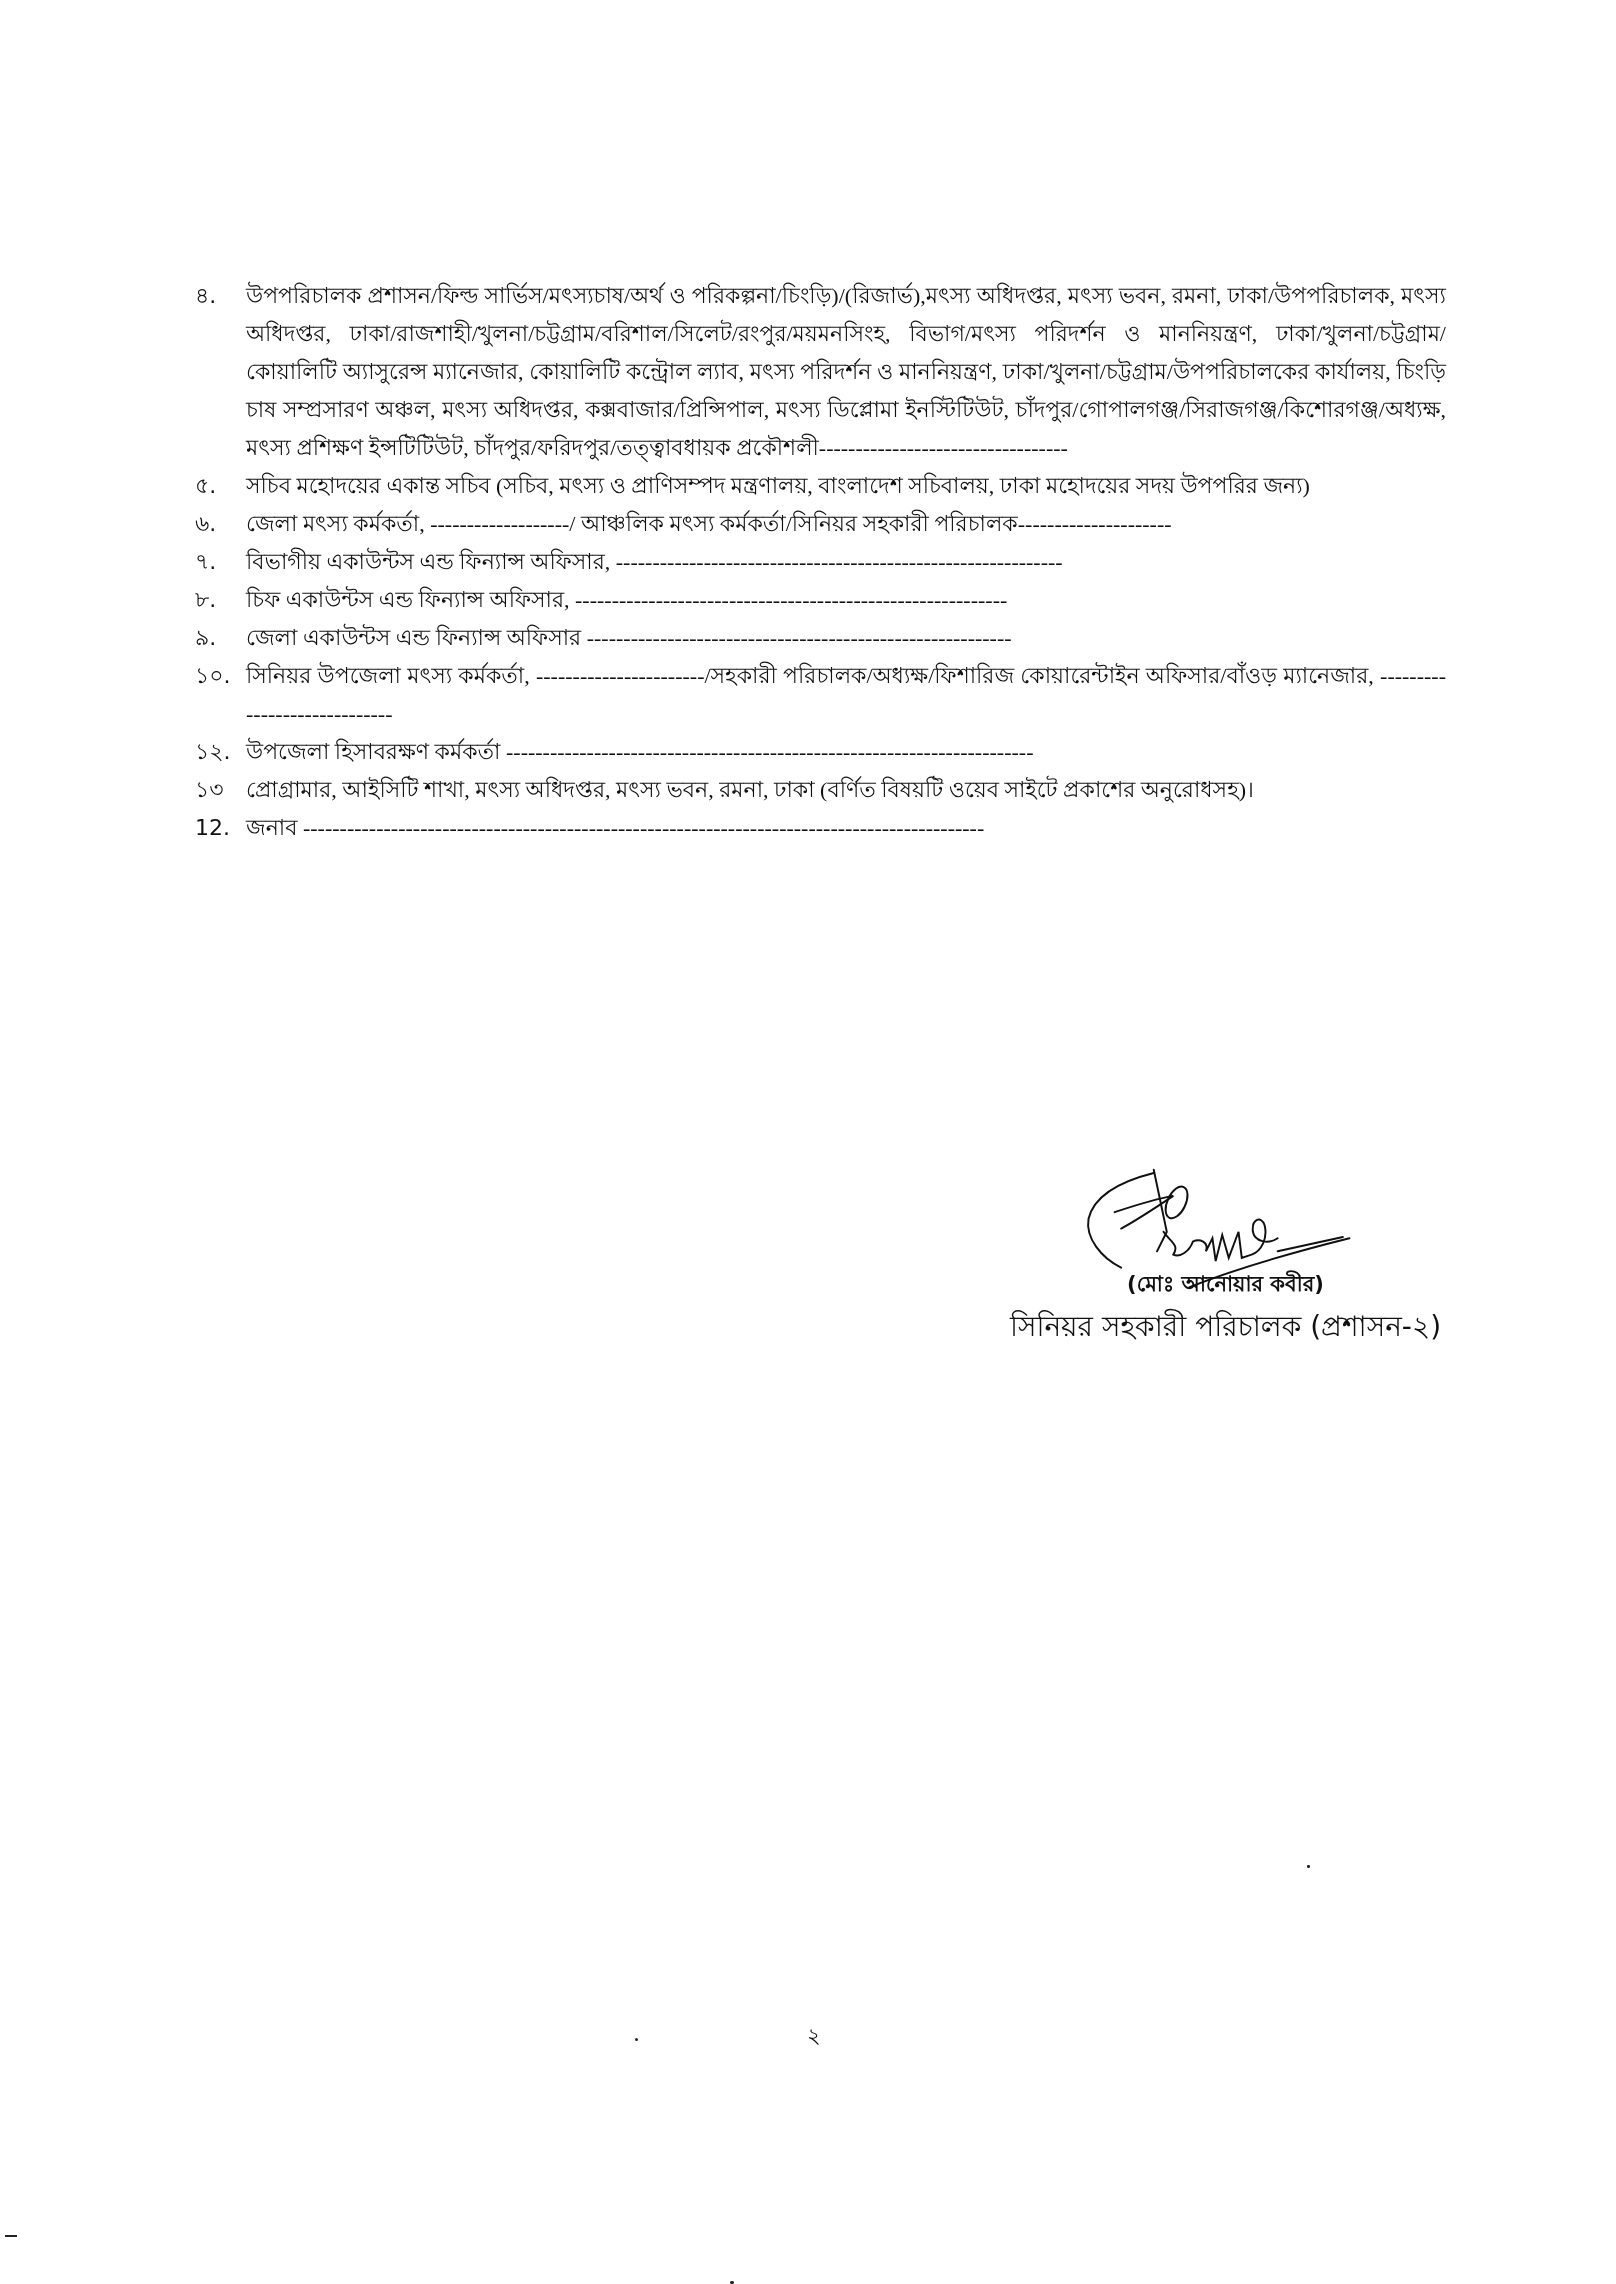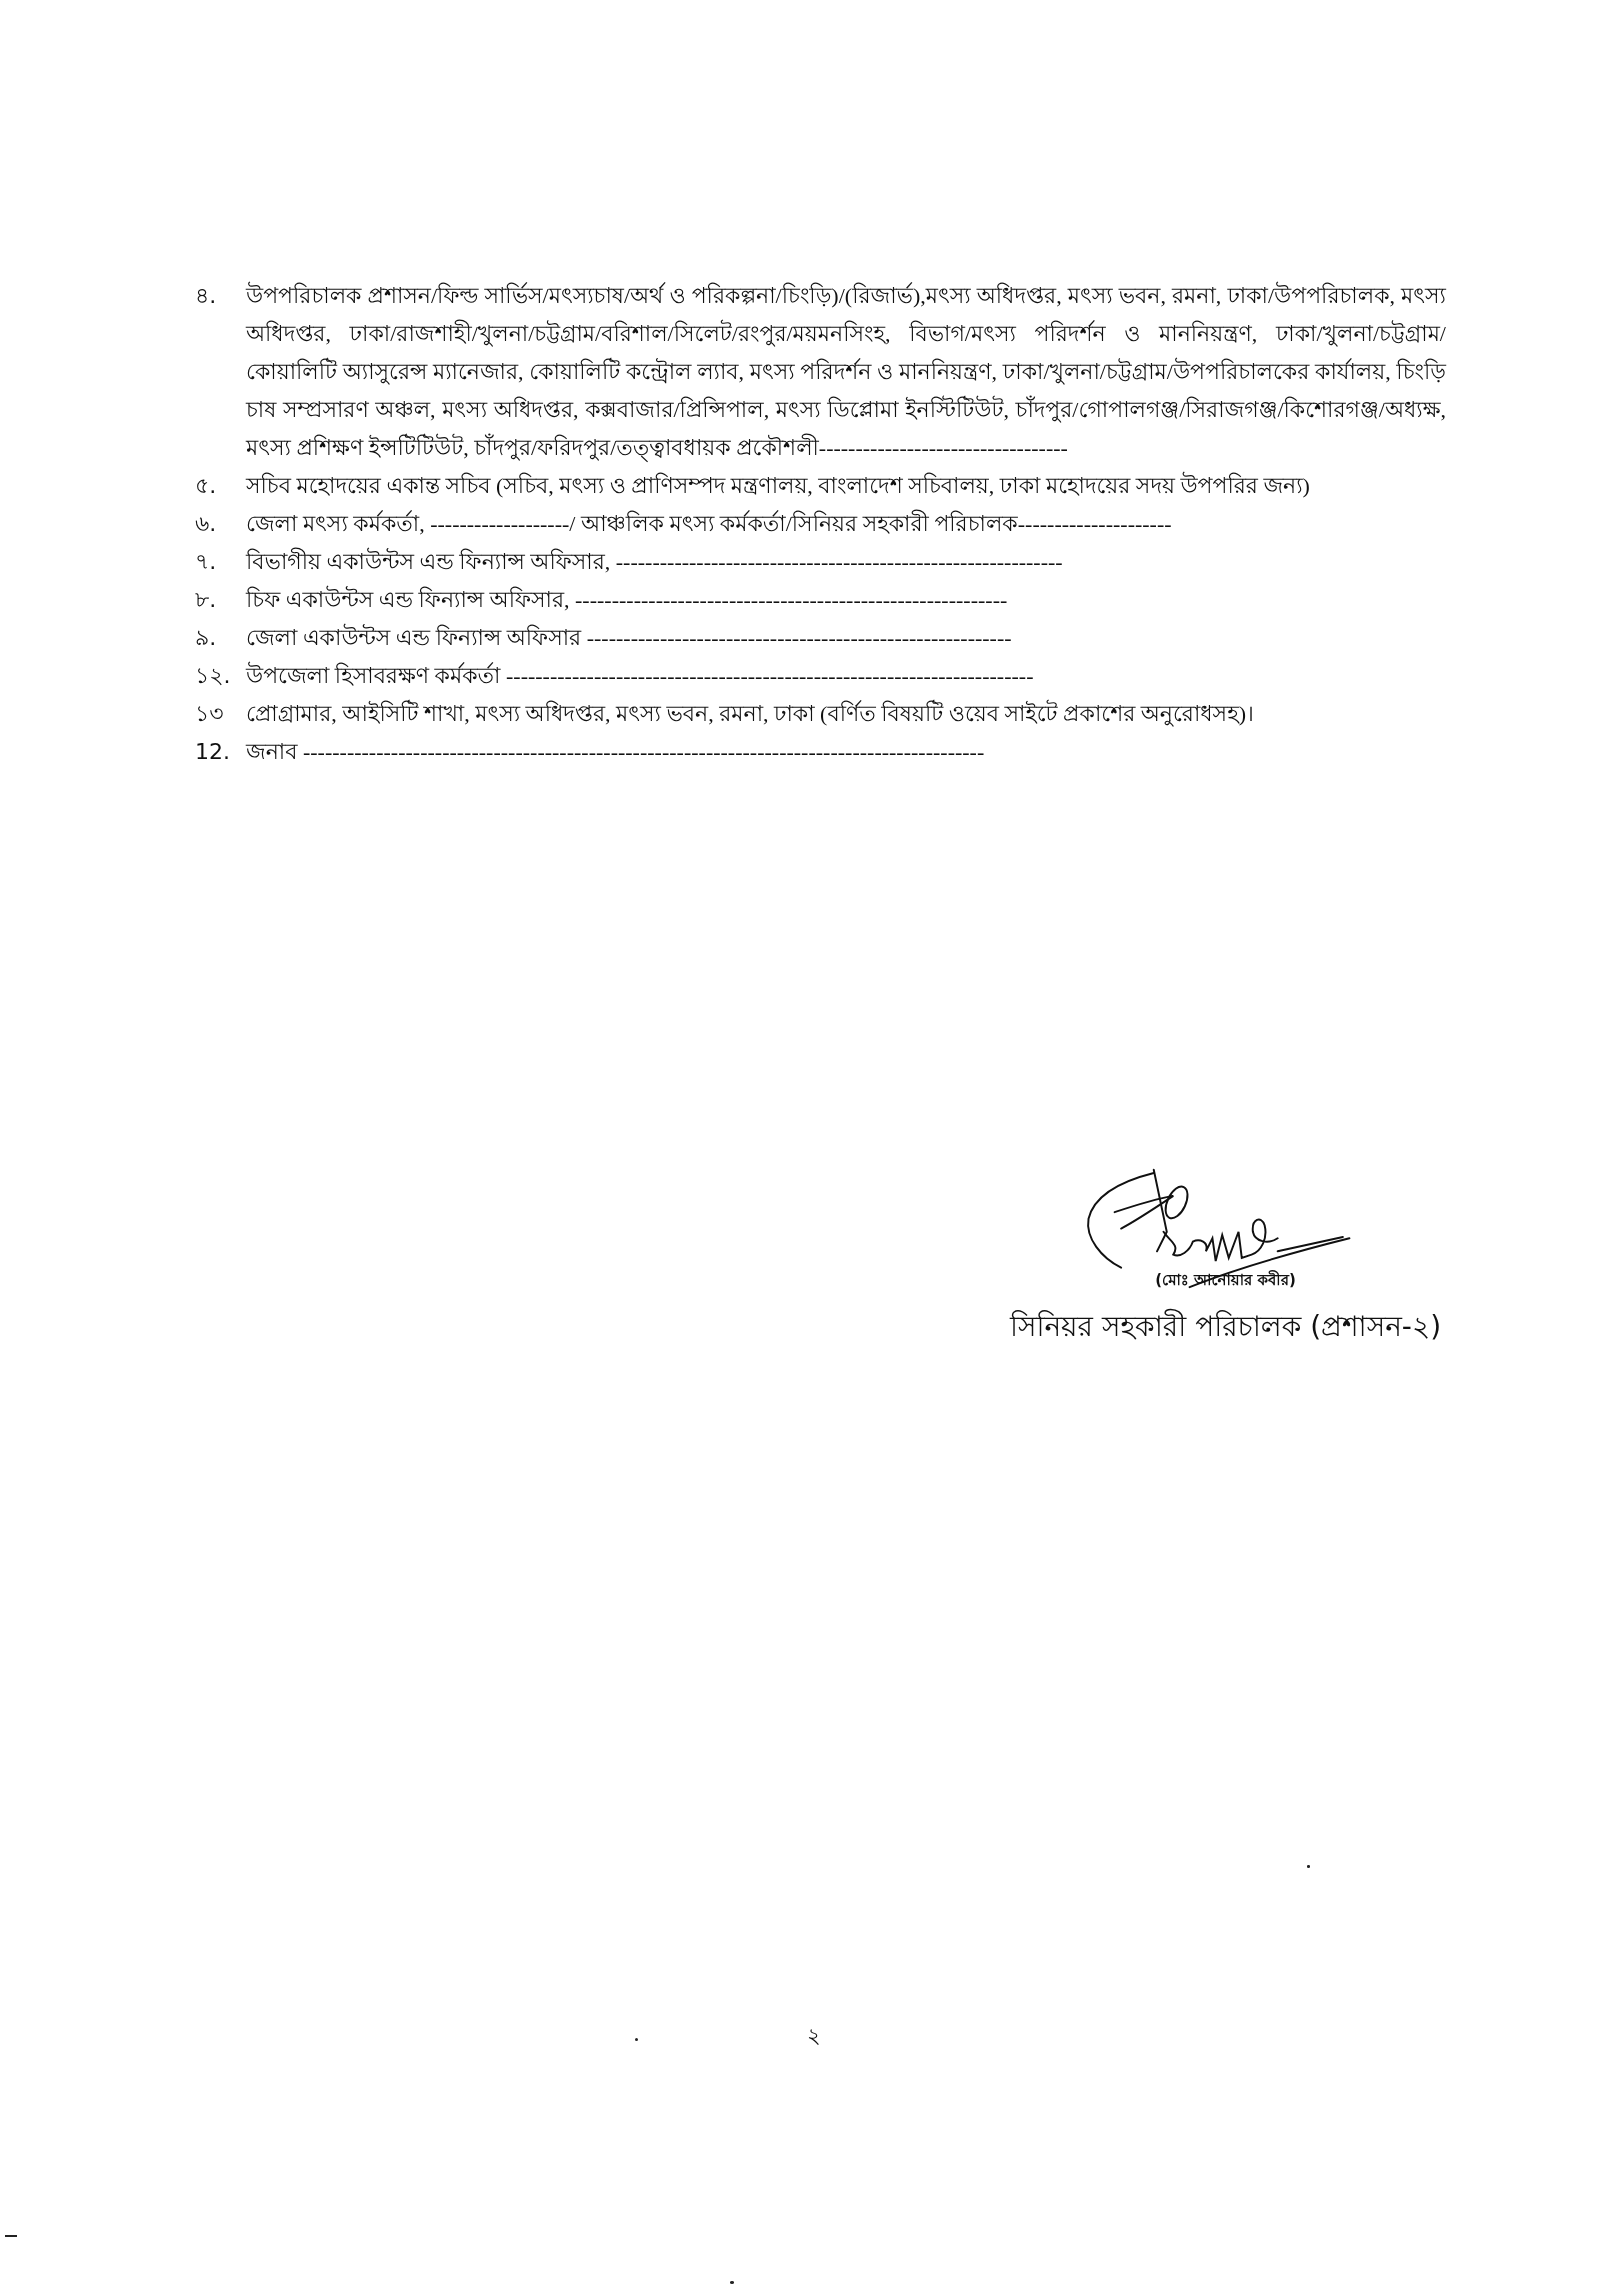--- a/index.html
+++ b/index.html
@@ -8,21 +8,21 @@
     font-family: "DejaVu Sans", "Liberation Sans", sans-serif;
     color: #111111;
   }
   .page { position: absolute; left: 0; top: 0; width: 1616px; height: 2284px; background: #fff; }
   .list { position: absolute; left: 195px; top: 277px; width: 1251px; }
   .item { display: flex; align-items: flex-start; font-size: 22px; line-height: 38px; }
   .num { width: 51px; flex: 0 0 51px; }
   .txt { flex: 1; text-align: justify; font-family: Liberation Serif, serif; }
   .sig-block { position: absolute; left: 1004px; top: 1134px; width: 443px; }
   .sig { position: absolute; left: 78px; top: 26px; width: 300px; height: 137px; }
-  .name { position: absolute; left: 0; top: 134px; width: 443px; text-align: center; font-size: 15px; font-weight: bold; }
+  .name { position: absolute; left: 0; top: 134px; width: 443px; text-align: center; font-size: 21px; font-weight: bold; }
   .designation { position: absolute; left: -13px; top: 171px; width: 469px; text-align: center; font-size: 28px; }
   .pageno { position: absolute; left: 807px; top: 2020px; font-size: 21px; }
   .speck { position: absolute; width: 3.3px; height: 3.3px; background: #222; border-radius: 50%; }
 </style>
 </head>
 <body>
 
 <div class="page">
 
   <div class="list">
@@ -42,20 +42,24 @@
       <span class="num">৭.</span>
       <span class="txt">বিভাগীয় একাউন্টস এন্ড ফিন্যান্স অফিসার, -------------------------------------------------------------</span>
     </div>
     <div class="item">
       <span class="num">৮.</span>
       <span class="txt">চিফ একাউন্টস এন্ড ফিন্যান্স অফিসার, -----------------------------------------------------------</span>
     </div>
     <div class="item">
       <span class="num">৯.</span>
       <span class="txt">জেলা একাউন্টস এন্ড ফিন্যান্স অফিসার ----------------------------------------------------------</span>
+    </div>
+    <div class="item">
+      <span class="num">১০.</span>
+      <span class="txt">সিনিয়র উপজেলা মৎস্য কর্মকর্তা, -----------------------/সহকারী পরিচালক/অধ্যক্ষ/ফিশারিজ কোয়ারেন্টাইন অফিসার/বাঁওড় ম্যানেজার, -----------------------------</span>
     </div>
     <div class="item">
       <span class="num">১২.</span>
       <span class="txt">উপজেলা হিসাবরক্ষণ কর্মকর্তা ------------------------------------------------------------------------</span>
     </div>
     <div class="item">
       <span class="num">১৩</span>
       <span class="txt">প্রোগ্রামার, আইসিটি শাখা, মৎস্য অধিদপ্তর, মৎস্য ভবন, রমনা, ঢাকা (বর্ণিত বিষয়টি ওয়েব সাইটে প্রকাশের অনুরোধসহ)।</span>
     </div>
     <div class="item">

